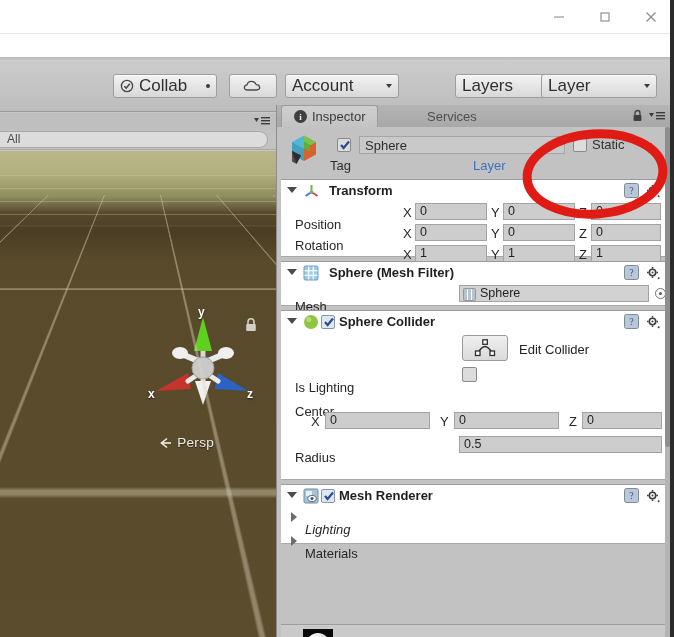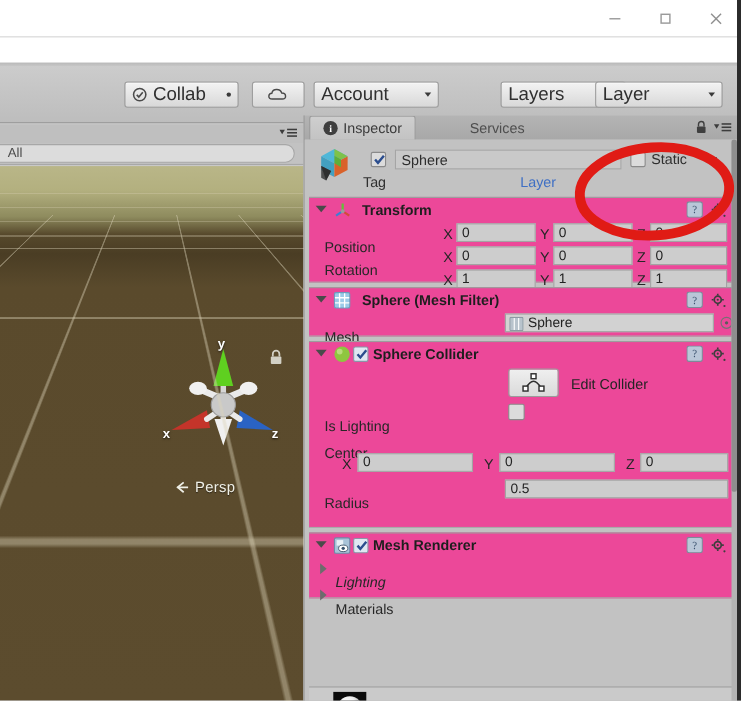--- a/index.html
+++ b/index.html
@@ -210,21 +210,21 @@
     position: absolute; right: 4px; top: 3px;
     display: flex; flex-direction: column; gap: 2px; align-items: center;
   }
   .updown i { display: block; width: 0; height: 0; }
   .updown .u { border-left: 3px solid transparent; border-right: 3px solid transparent; border-bottom: 4px solid #3a3a3a; }
   .updown .d { border-left: 3px solid transparent; border-right: 3px solid transparent; border-top: 4px solid #3a3a3a; }
 
   
   .comp {
     position: absolute; left: 4px; width: 386px;
-    background: #ec4899;
+    background: #ffffff;
     border-top: 1px solid #9d9d9d;
     border-bottom: 1px solid #aaaaaa;
   }
   .comp-head { position: relative; height: 22px; }
   .foldout {
     position: absolute; left: 6px; top: 7px;
     width: 0; height: 0;
     border-left: 5px solid transparent; border-right: 5px solid transparent;
     border-top: 6px solid #4a4a4a;
   }

